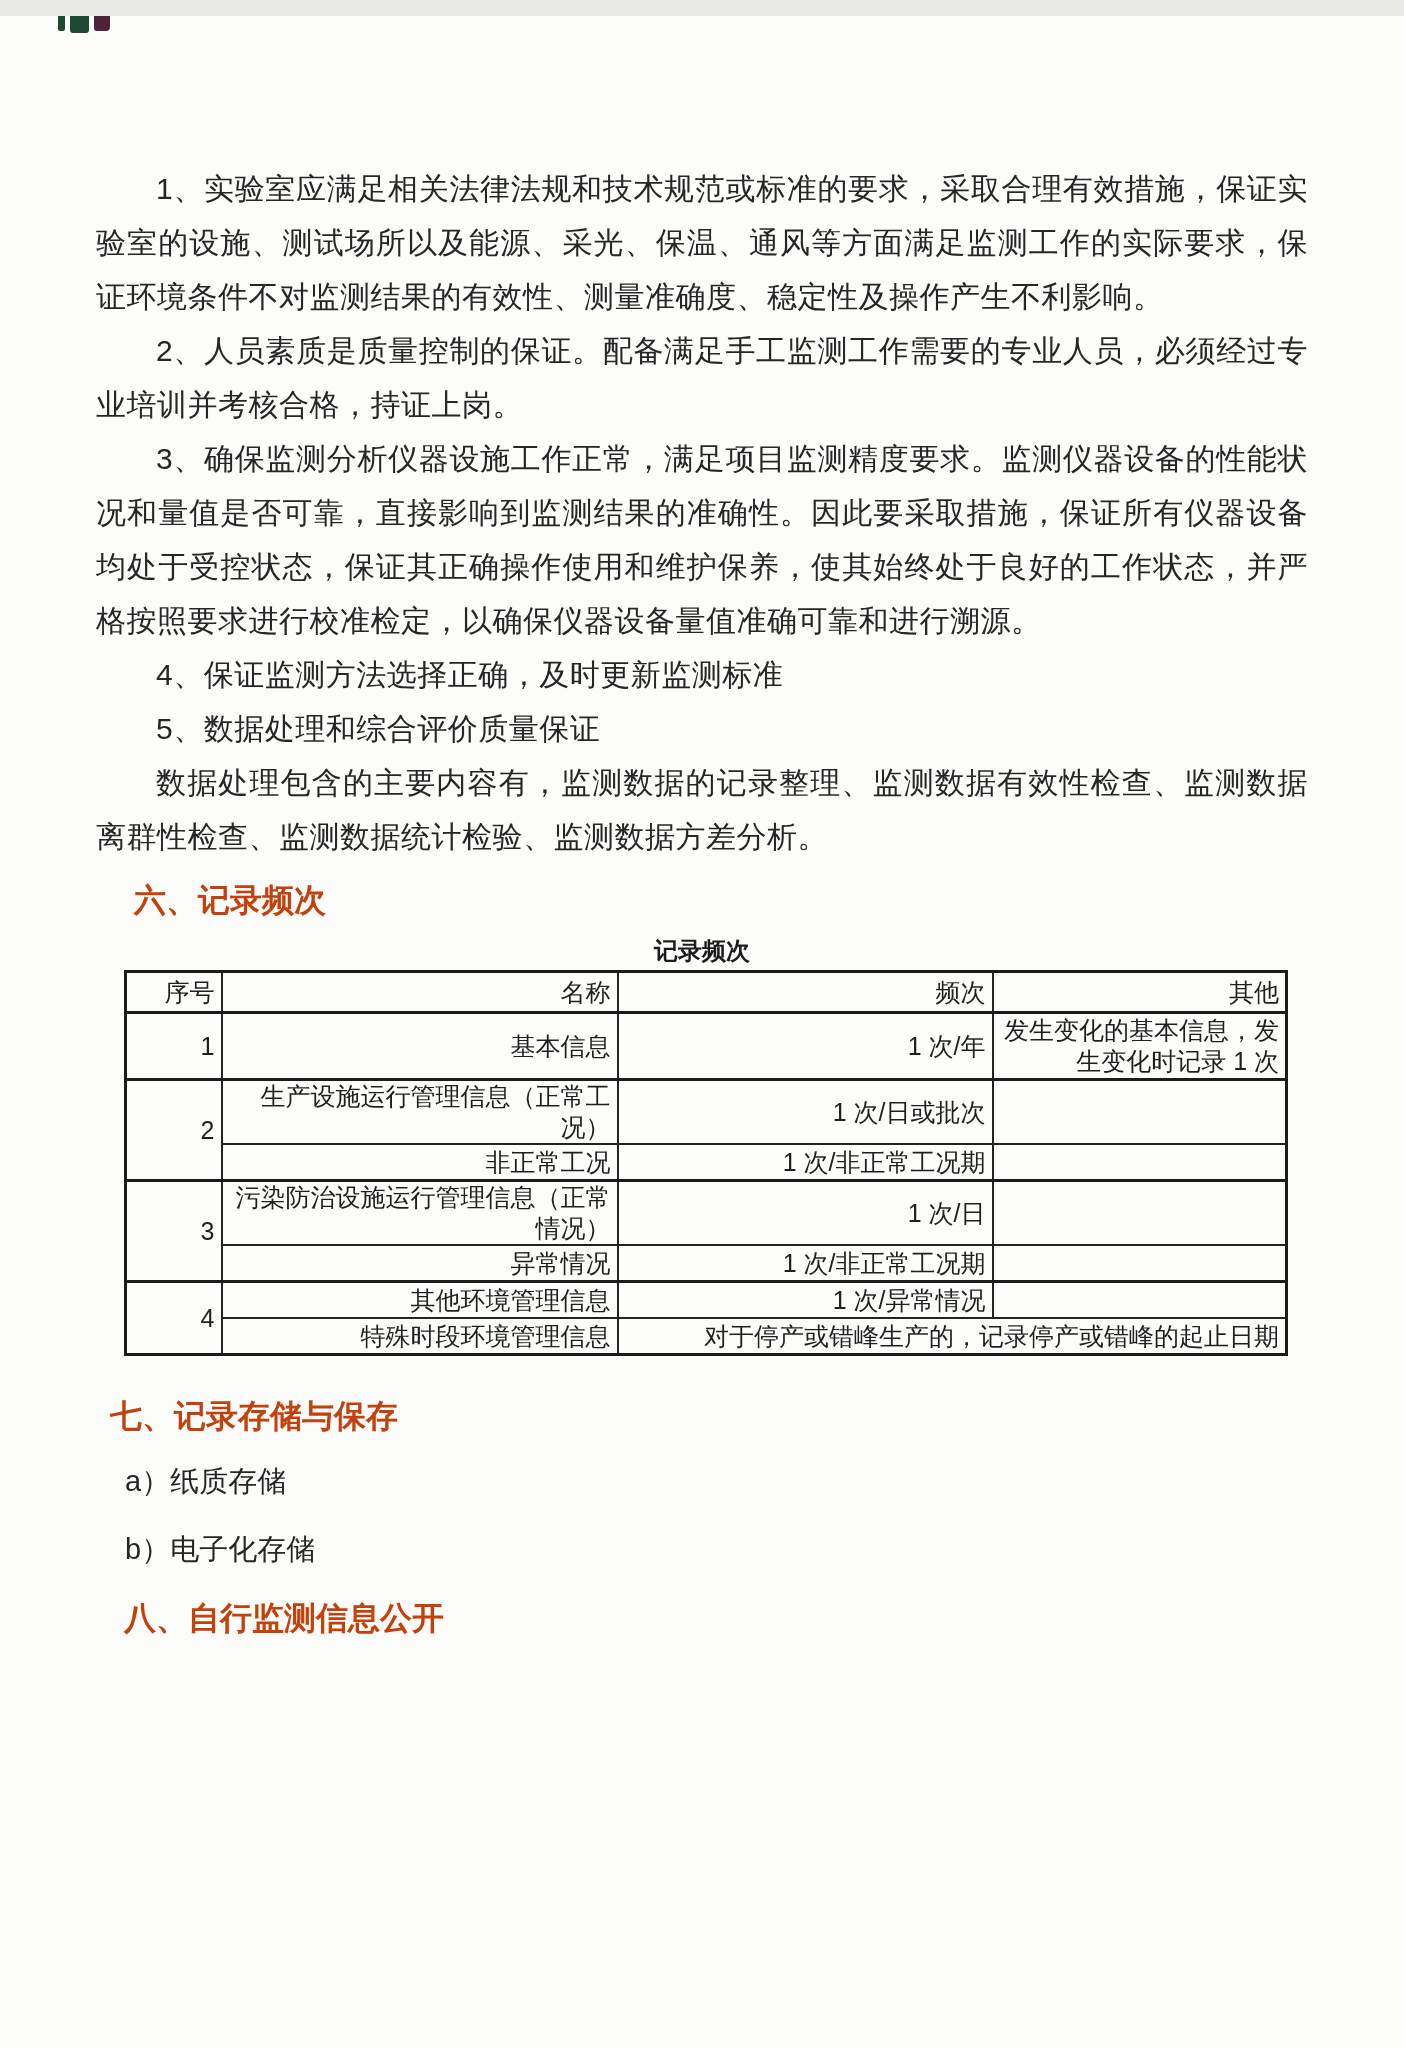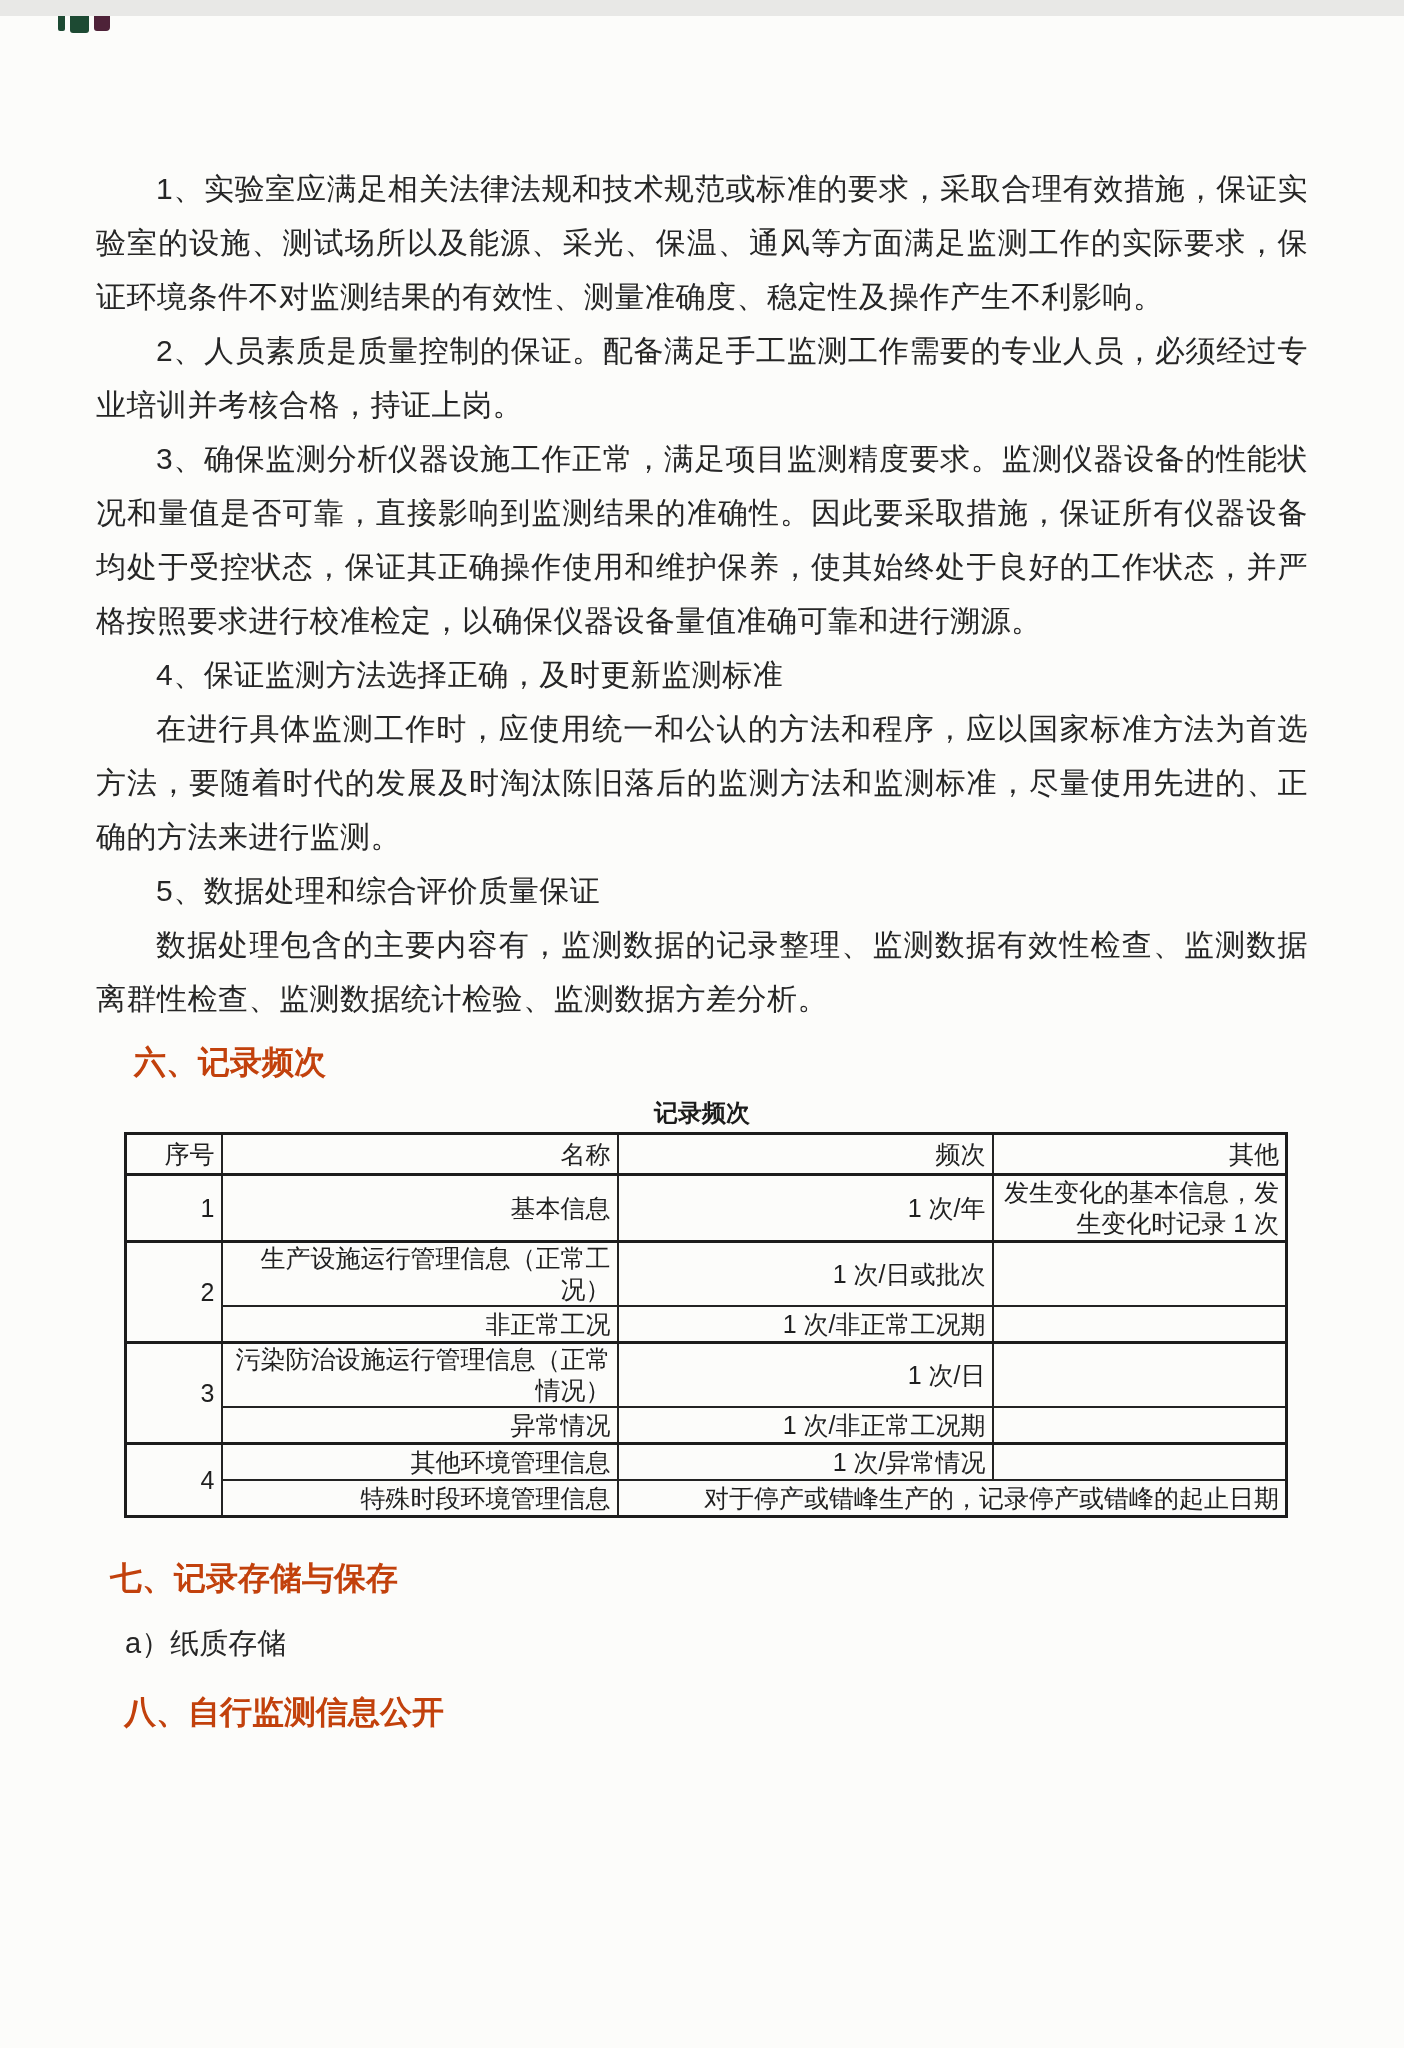--- a/index.html
+++ b/index.html
@@ -95,21 +95,20 @@
     <span class="m2"></span>
     <span class="m3"></span>
   </div>
 
   <div class="content">
 
     <p class="para">1、实验室应满足相关法律法规和技术规范或标准的要求，采取合理有效措施，保证实验室的设施、测试场所以及能源、采光、保温、通风等方面满足监测工作的实际要求，保证环境条件不对监测结果的有效性、测量准确度、稳定性及操作产生不利影响。</p>
     <p class="para">2、人员素质是质量控制的保证。配备满足手工监测工作需要的专业人员，必须经过专业培训并考核合格，持证上岗。</p>
     <p class="para">3、确保监测分析仪器设施工作正常，满足项目监测精度要求。监测仪器设备的性能状况和量值是否可靠，直接影响到监测结果的准确性。因此要采取措施，保证所有仪器设备均处于受控状态，保证其正确操作使用和维护保养，使其始终处于良好的工作状态，并严格按照要求进行校准检定，以确保仪器设备量值准确可靠和进行溯源。</p>
     <p class="para">4、保证监测方法选择正确，及时更新监测标准</p>
-    <p class="para">在进行具体监测工作时，应使用统一和公认的方法和程序，应以国家标准方法为首选方法，要随着时代的发展及时淘汰陈旧落后的监测方法和监测标准，尽量使用先进的、正确的方法来进行监测。</p>
     <p class="para">5、数据处理和综合评价质量保证</p>
     <p class="para">数据处理包含的主要内容有，监测数据的记录整理、监测数据有效性检查、监测数据离群性检查、监测数据统计检验、监测数据方差分析。</p>
 
     <h2 class="h-big h6">六、记录频次</h2>
 
     <div class="tbl-caption">记录频次</div>
 
     <table class="rec">
       <colgroup>
         <col class="col-seq">
@@ -164,17 +163,18 @@
           <td>特殊时段环境管理信息</td>
           <td colspan="2">对于停产或错峰生产的，记录停产或错峰的起止日期</td>
         </tr>
       </tbody>
     </table>
 
     <h2 class="h-big h7">七、记录存储与保存</h2>
 
     <p class="sub-label">a）纸质存储</p>
 
+    <p class="sub-label">b）电子化存储</p>
 
     <h2 class="h-big h8">八、自行监测信息公开</h2>
 
   </div>
 </div>
 
 </body></html>

